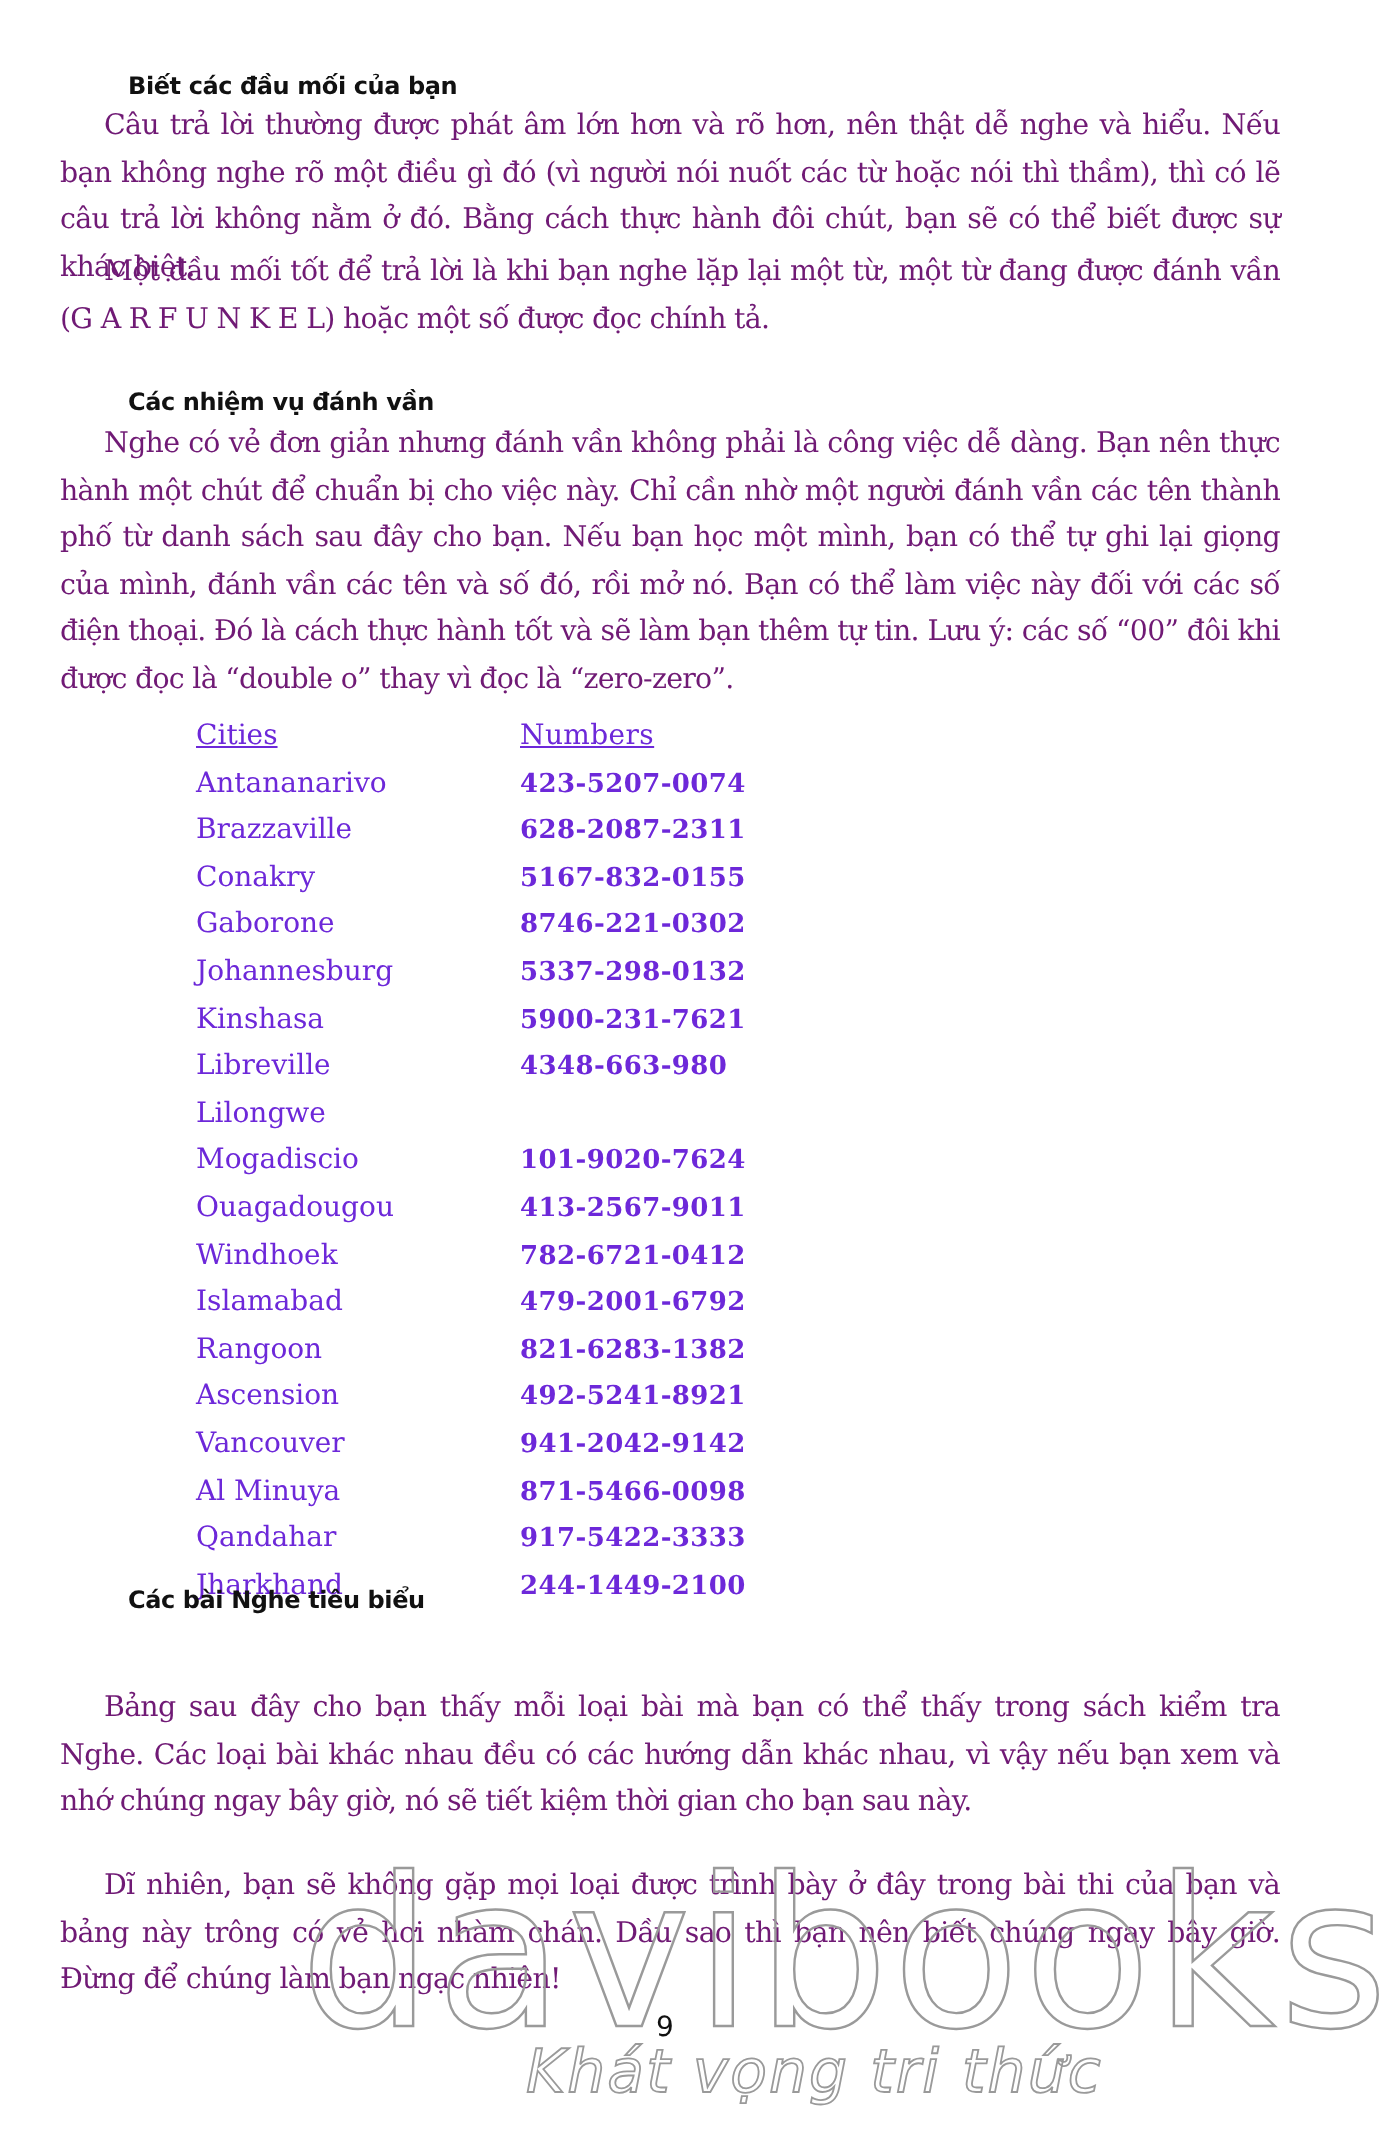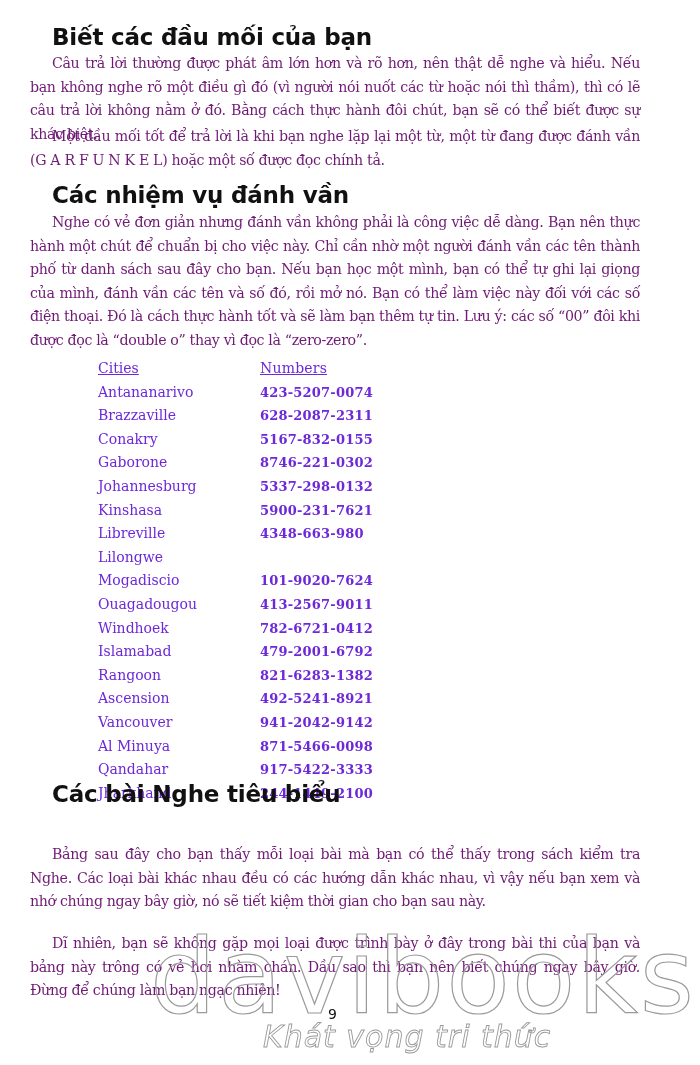--- a/index.html
+++ b/index.html
@@ -1,20 +1,20 @@
 <!DOCTYPE html>
 <html><head>
 <meta charset="utf-8">
 <style>
   html, body { margin: 0; padding: 0; background: #ffffff; }
   body { width: 700px; height: 1065px; position: relative; overflow: hidden; color: #1a1a1a; }
   .page { position: absolute; left: 0; top: 0; width: 700px; height: 1065px; }
   h2 {
-    position: absolute; left: 52px; margin: 0;
-    font-family: "DejaVu Sans", sans-serif; font-weight: bold; font-size: 23px;
+    position: absolute; left: 52px; margin: 12px;
+    font-family: "DejaVu Sans", sans-serif; font-weight: bold; font-size: 12px;
     letter-spacing: -0.2px; color: #111;
   }
   .para {
     position: absolute; left: 30px; width: 610px; margin: 0;
     font-family: "DejaVu Serif", serif; font-size: 14.2px; line-height: 23.5px;
     text-indent: 22px; text-align: justify; color: #701a75; letter-spacing: -0.35px;
   }
   .para.last-left { text-align-last: left; }
   .table {
     position: absolute; left: 98px; top: 357px;

